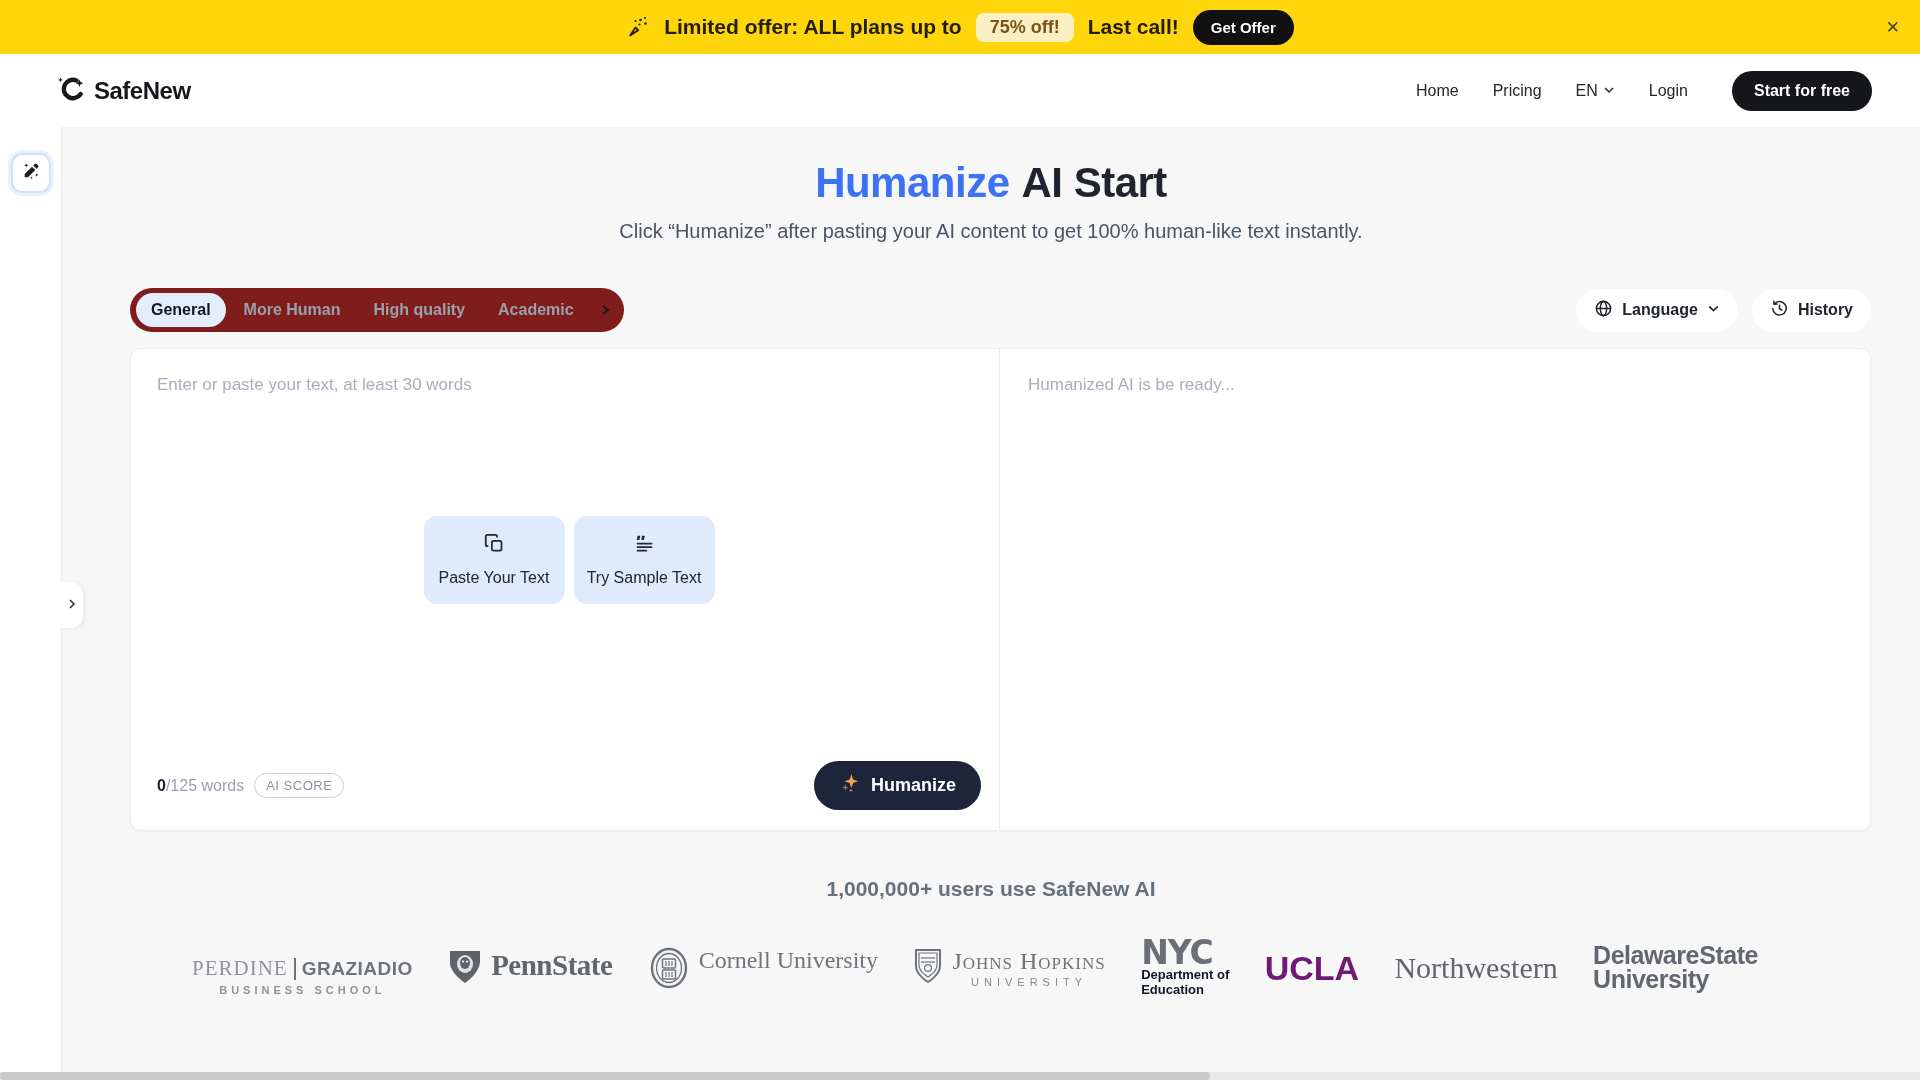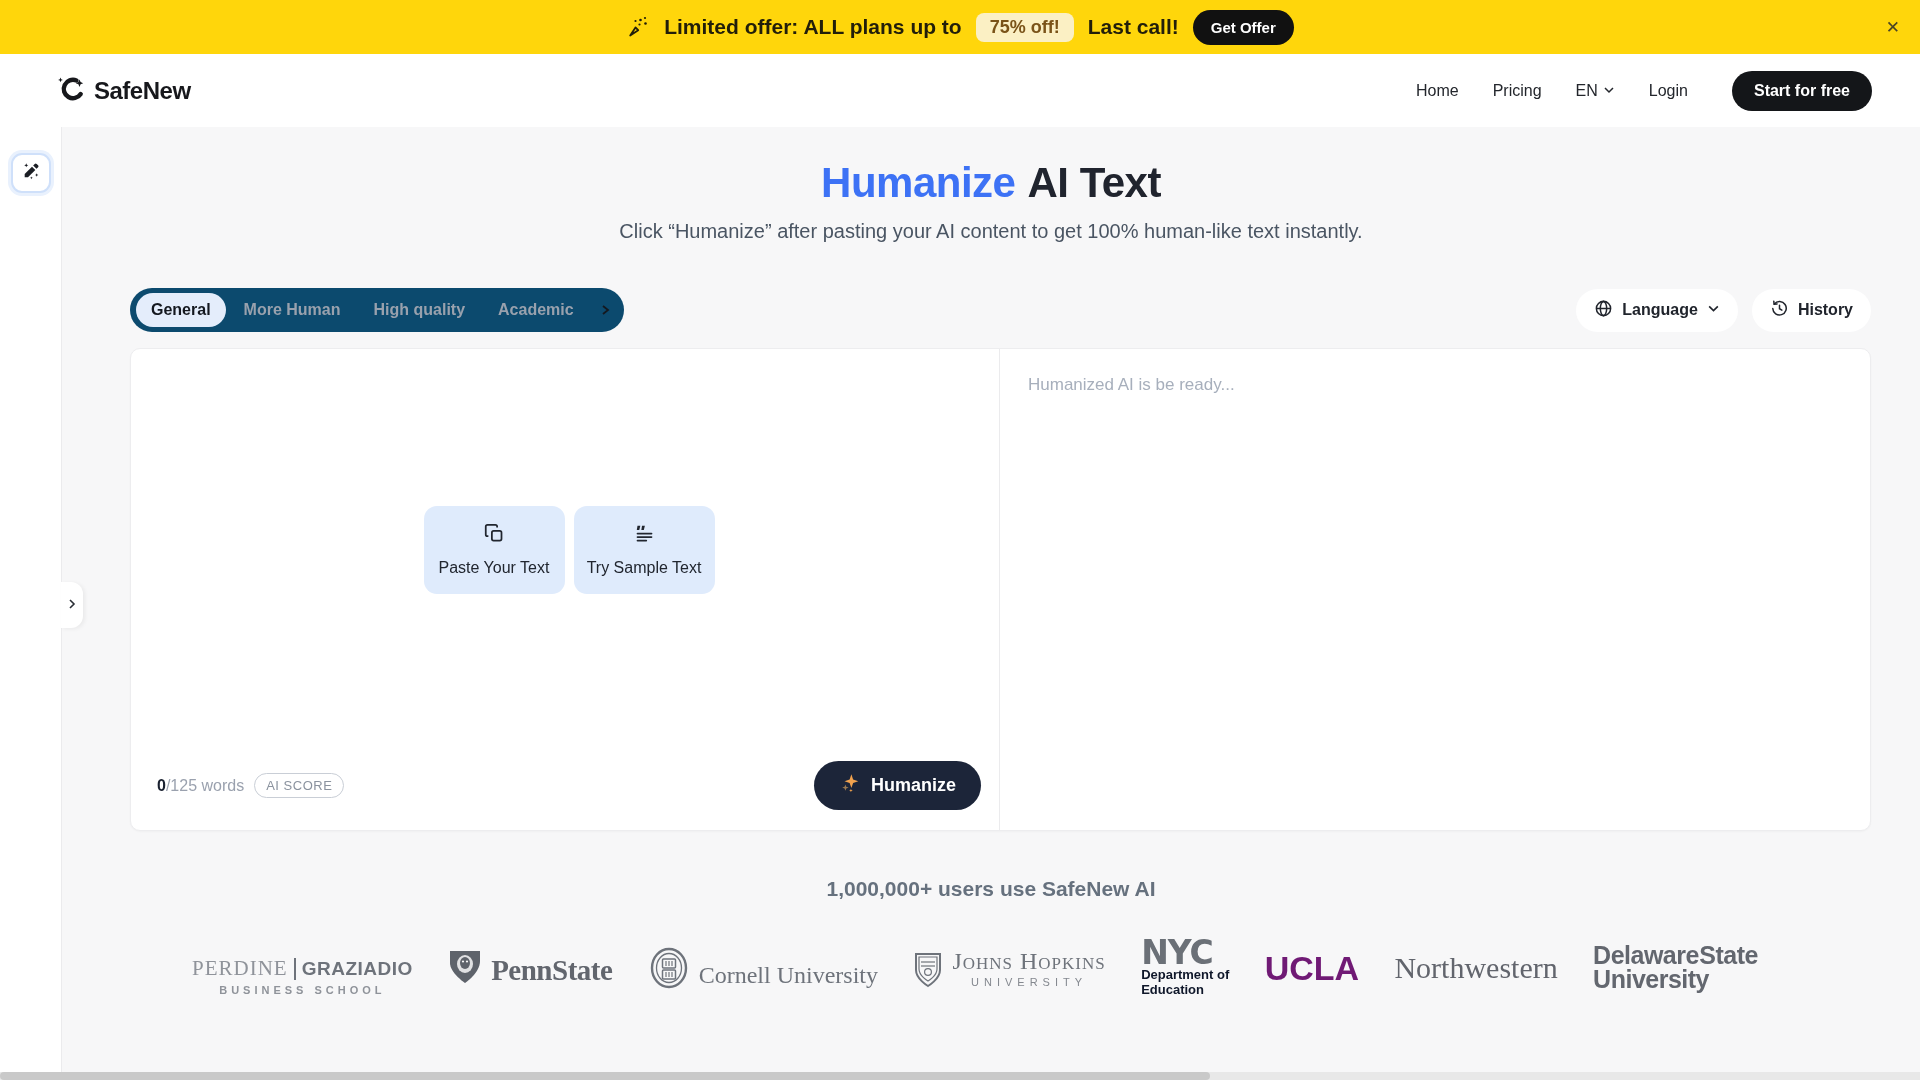--- a/index.html
+++ b/index.html
@@ -29,21 +29,21 @@
   .sidebar-toggle { position:absolute; top:455px; right:-22px; width:22px; height:46px; background:#fff; border-radius:0 12px 12px 0; box-shadow:2px 1px 4px rgba(0,0,0,.06); display:flex; align-items:center; justify-content:center; cursor:pointer; z-index:4; color:#2A2E35; }
 
   .main { flex:1; padding-top:32px; }
   .hero-title { text-align:center; font-size:42px; font-weight:800; letter-spacing:-0.5px; color:#20242E; }
   .hero-title .hl { color:#3D72F5; }
   .hero-title .rest { margin-left:12px; }
   .hero-sub { text-align:center; font-size:20px; color:#4A5563; margin-top:13px; }
 
   
   .controls-row { display:flex; justify-content:space-between; align-items:center; margin:45px 49px 0 68px; }
-  .tabs { background:#0c4a6e; border-radius:999px; padding:5px 6px; display:flex; align-items:center; gap:3px; }
+  .tabs { background:#7f1d1d; border-radius:999px; padding:5px 6px; display:flex; align-items:center; gap:3px; }
   .tab { font-size:16px; color:#99A1AD; padding:8px 15px; border-radius:999px; cursor:pointer; white-space:nowrap; font-weight:600; }
   .tab.active { background:#E4EDFB; color:#14181F; font-weight:700; }
   .tabs-more { width:26px; height:26px; display:flex; align-items:center; justify-content:center; cursor:pointer; color:#14181F; }
   .right-tools { display:flex; gap:14px; }
   .tool-btn { background:#fff; border:none; border-radius:999px; padding:10px 18px; display:flex; align-items:center; gap:9px; font-size:16px; font-weight:600; color:#20242C; cursor:pointer; font-family:inherit; }
 
   
   .editor { margin:16px 49px 0 68px; background:#fff; border:1px solid #EDEDEF; border-radius:10px; height:483px; display:flex; box-shadow:0 1px 2px rgba(0,0,0,.03); overflow:hidden; }
   .panel { flex:1; display:flex; flex-direction:column; padding:26px 18px 20px 26px; }
   .panel.output { border-left:1px solid #EBEBED; padding-left:28px; }
@@ -53,21 +53,21 @@
   .panel-footer { display:flex; align-items:center; justify-content:space-between; }
   .words { display:flex; align-items:center; gap:10px; font-size:16px; }
   .word-count { font-weight:700; color:#1A2130; }
   .word-limit { color:#9AA1AE; }
   .ai-score-badge { border:1px solid #C9CED6; border-radius:999px; padding:4px 11px; color:#8A929E; font-size:13px; letter-spacing:0.5px; }
   .humanize-btn { background:#1C2539; color:#fff; border:none; border-radius:999px; padding:11px 25px; font-size:18px; font-weight:700; display:flex; align-items:center; gap:10px; cursor:pointer; font-family:inherit; }
 
   
   .social-heading { margin-top:46px; text-align:center; font-size:21px; font-weight:700; color:#66717E; }
   .logos { display:flex; align-items:center; justify-content:space-between; margin:30px 162px 0 130px; height:74px; }
-  .logo { color:#6E737B; display:flex; align-items:flex-end; gap:9px; flex-shrink:0; }
+  .logo { color:#6E737B; display:flex; align-items:flex-start; gap:9px; flex-shrink:0; }
   .logo svg { display:block; }
   .lg-pepperdine { display:flex; flex-direction:column; align-items:center; gap:3px;margin-top:16px; }
   .lg-pepperdine .top { display:flex; align-items:center; gap:6px; }
   .lg-pepperdine .serif { font-family:"Liberation Serif", serif; font-size:21px; letter-spacing:1px; color:#8F939A; }
   .lg-pepperdine .bar { width:2px; height:22px; background:#6E737B; }
   .lg-pepperdine .bold { font-size:19px; font-weight:800; letter-spacing:0.5px; }
   .lg-pepperdine .sub { font-size:11px; font-weight:700; letter-spacing:4px; color:#8F939A; }
   .lg-pennstate .txt { font-family:"Liberation Serif", serif; font-size:29px; font-weight:700; color:#62666E; letter-spacing:-0.5px; }
   .lg-cornell .txt { font-family:"Liberation Serif", serif; font-size:24px; color:#6E737B; }
   .lg-jhu .col { display:flex; flex-direction:column; align-items:center; }
@@ -158,21 +158,21 @@
         <svg width="12" height="12" viewBox="0 0 12 12">
             <polyline points="4,2 8,6 4,10" fill="none" stroke="#2A2E35" stroke-width="1.6"></polyline>
           </svg>
       </span>
     </div>
   </div>
 
   <div class="main">
 
     <h1 class="hero-title">
-      <span class="hl">Humanize</span><span class="rest">AI Text</span>
+      <span class="hl">Humanize</span><span class="rest">AI Start</span>
     </h1>
     <p class="hero-sub">Click “Humanize” after pasting your AI content to get 100% human-like text instantly.</p>
 
     <div class="controls-row">
       <div class="tabs">
         <div class="tab active">General</div>
         <div class="tab">More Human</div>
         <div class="tab">High quality</div>
         <div class="tab">Academic</div>
         <div class="tabs-more">
@@ -205,20 +205,21 @@
               <polyline points="12,8 12,12.3 15,14.1"></polyline>
             </svg>
           </span>
           <span>History</span>
         </button>
       </div>
     </div>
 
     <div class="editor">
       <div class="panel">
+        <div class="placeholder">Enter or paste your text, at least 30 words</div>
         <div class="panel-center">
           <button class="action-card">
             <span>
               <svg width="21" height="21" viewBox="0 0 24 24" fill="none" stroke="#21262F" stroke-width="2">
                 <rect x="9" y="9" width="11" height="11" rx="2"></rect>
                 <path d="M5 15H4a2 2 0 0 1-2-2V4a2 2 0 0 1 2-2h9a2 2 0 0 1 2 2v1"></path>
               </svg>
             </span>
             <span>Paste Your Text</span>
           </button>

